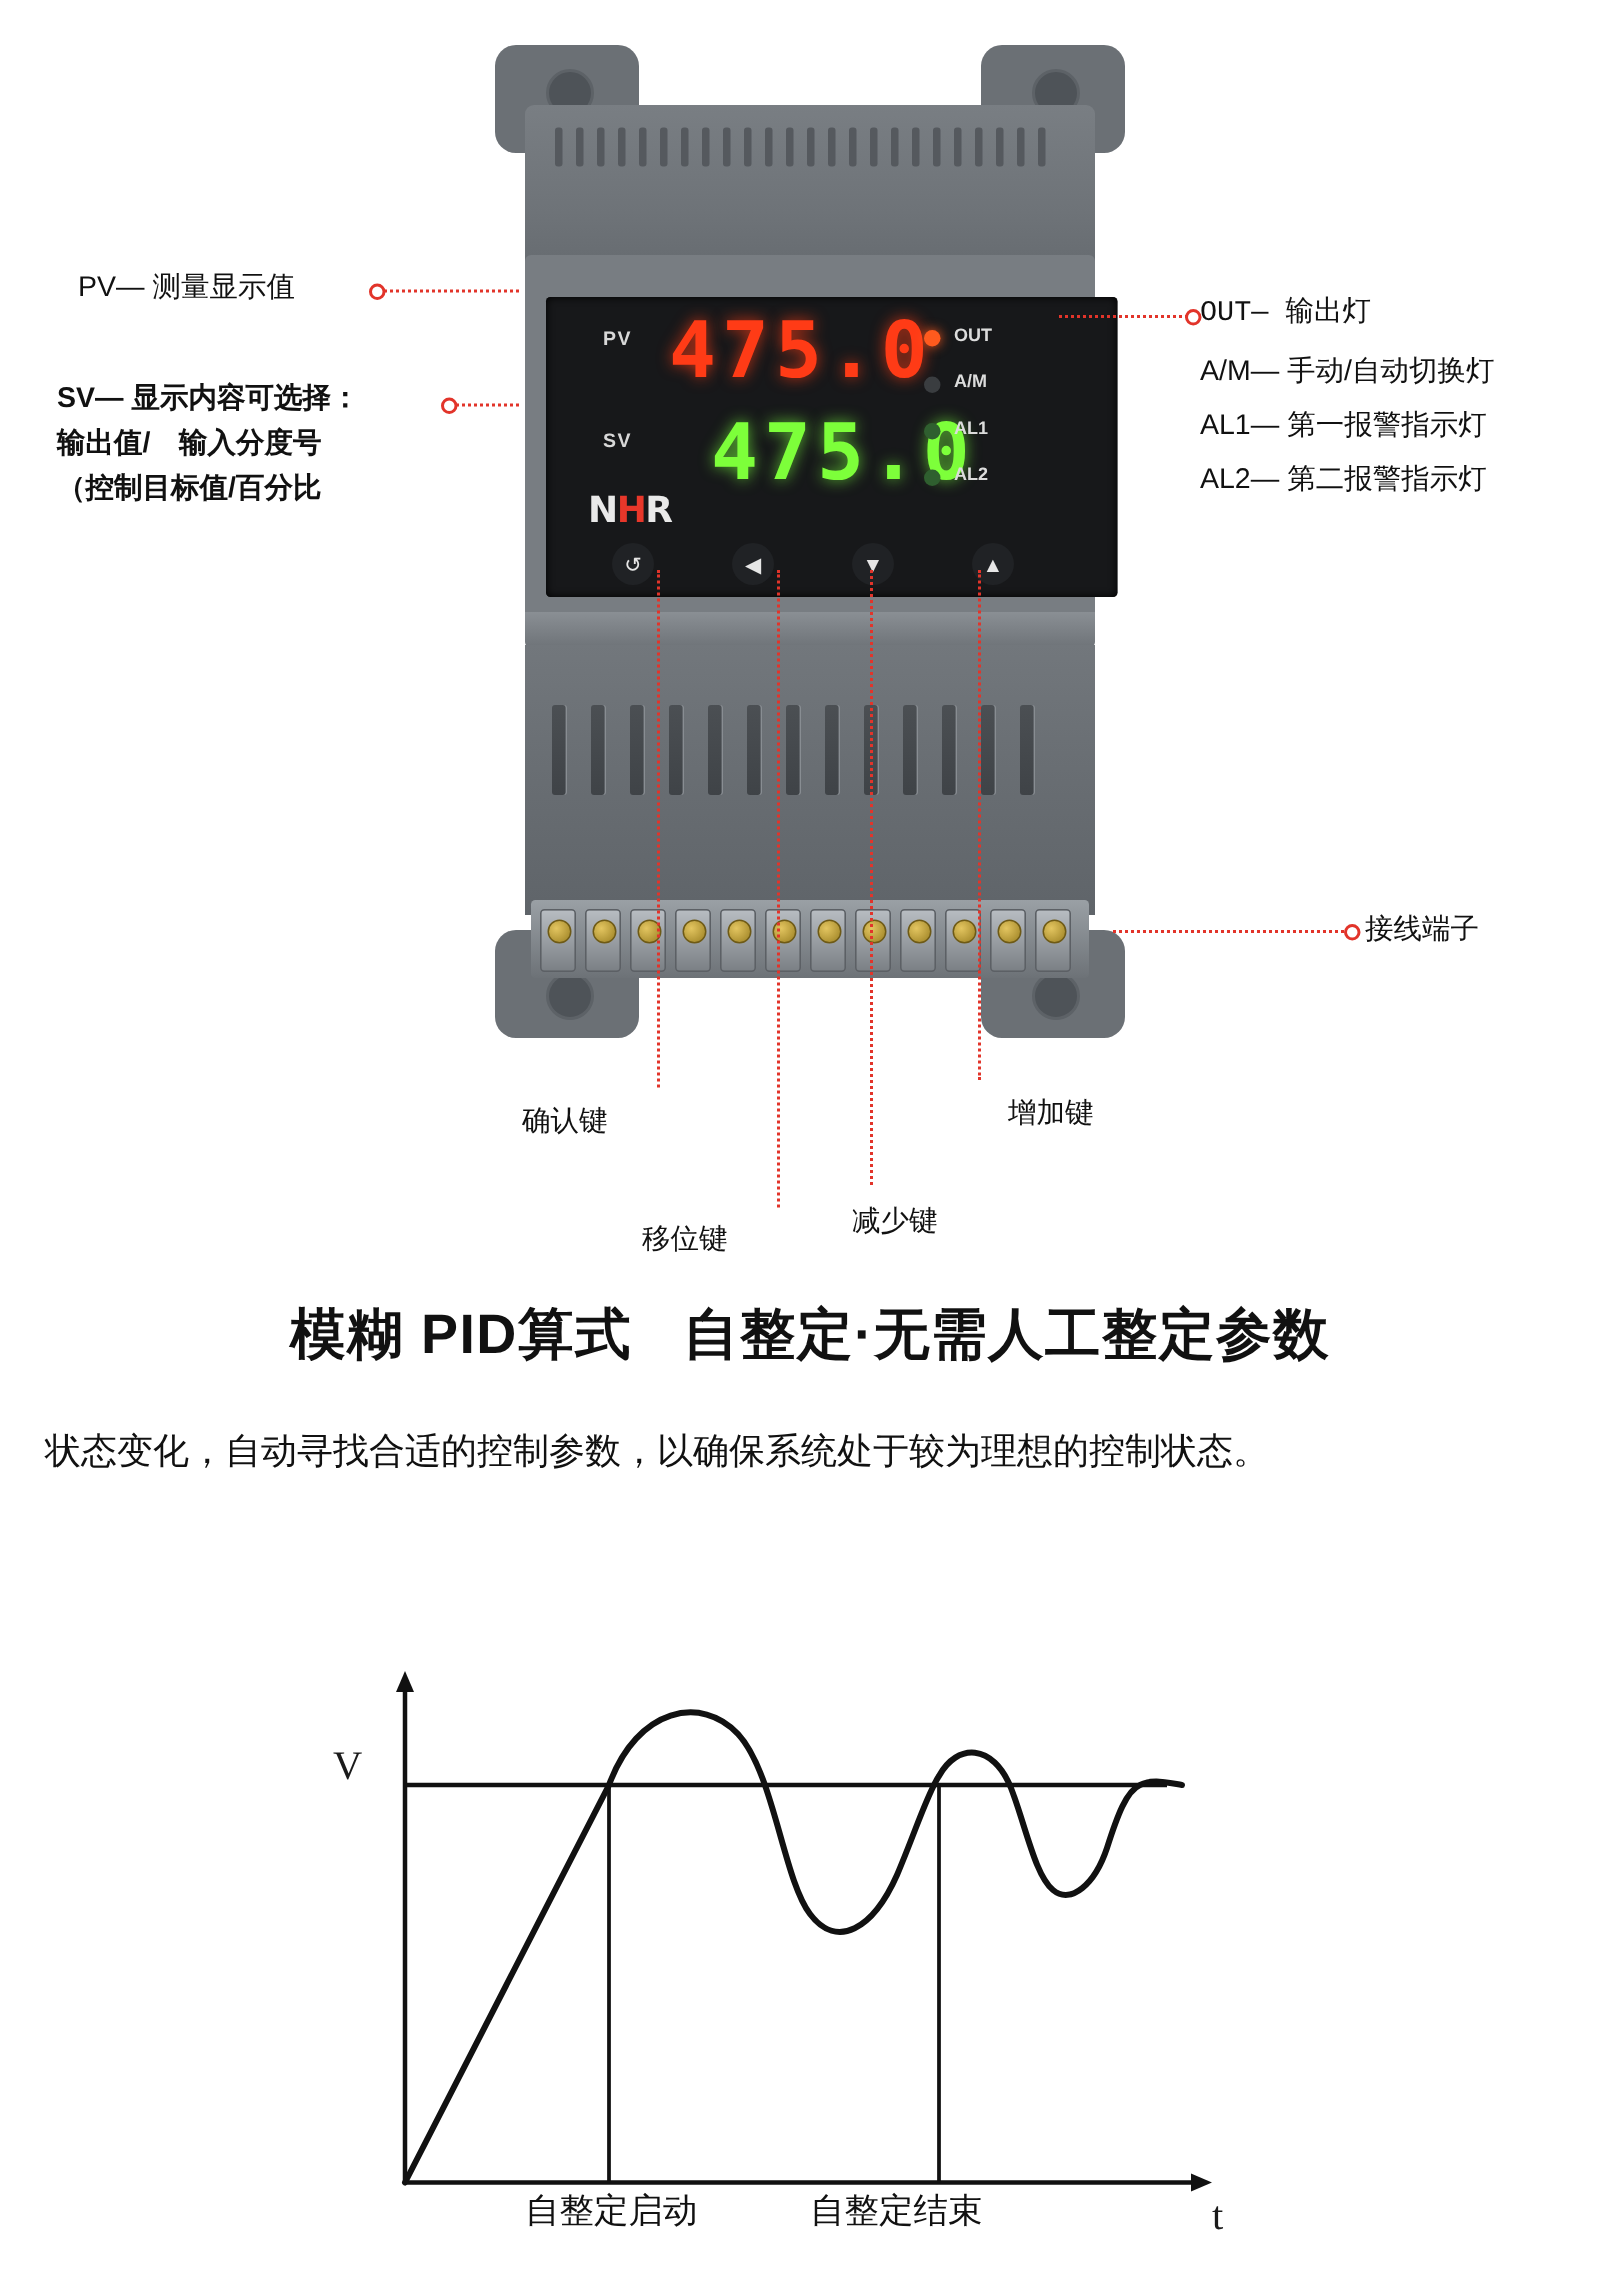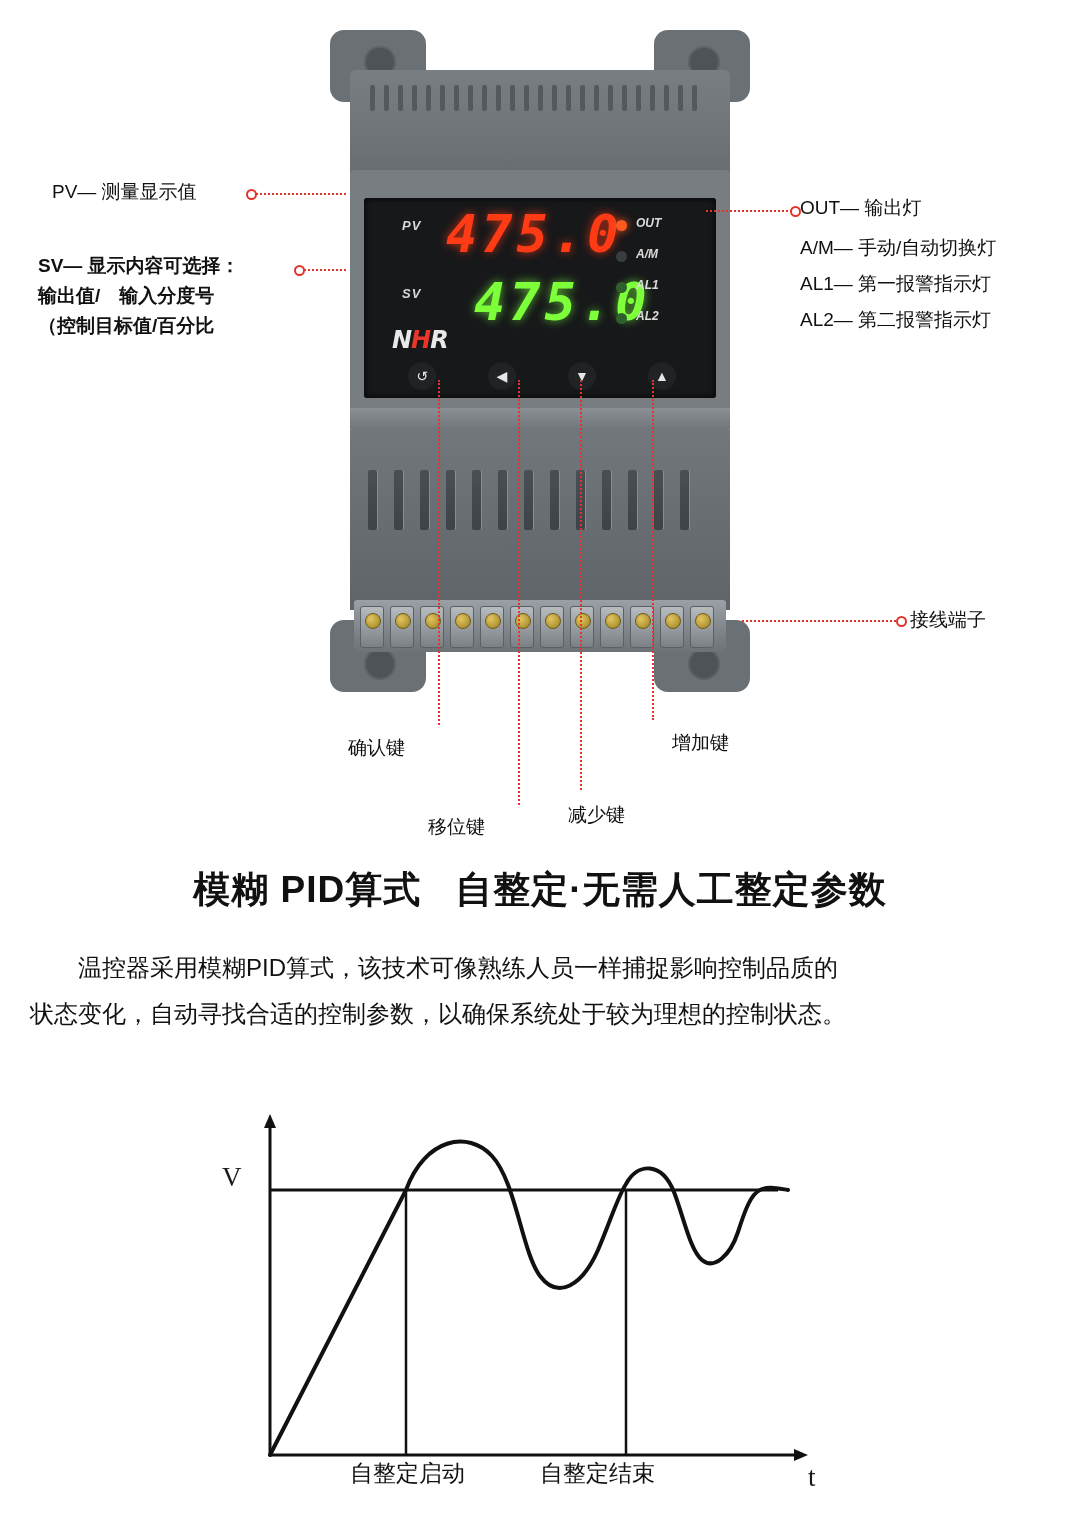--- a/index.html
+++ b/index.html
@@ -32,24 +32,23 @@
     position:absolute;left:40px;top:55px;width:340px;height:26px;
   }
   .vent-top i{
     position:absolute;top:0;width:5px;height:26px;background:#55595e;border-radius:2px;
   }
   .face-frame{
     position:absolute;left:20px;top:140px;width:380px;height:250px;
     background:#787d82;border-radius:4px;
   }
   .face{
-    position:absolute;left:14px;top:28px;width:352px;height:200px;
+    position:absolute;left:14px;top:28px;width:381px;height:200px;
     background:#17181a;border-radius:3px;
     box-shadow:inset 0 0 6px #000;
-    font-style:italic;
   }
   .lbl-pv,.lbl-sv{
     position:absolute;color:#d8d8d8;font-size:13px;letter-spacing:1px;font-weight:bold;
   }
   .lbl-pv{left:38px;top:20px;}
   .lbl-sv{left:38px;top:88px;}
   .seg{
     position:absolute;font-family:"DejaVu Sans Mono","Liberation Mono",monospace;
     font-size:52px;font-weight:bold;letter-spacing:4px;
   }
@@ -283,21 +282,21 @@
 <div class="dot abs" style="left:246px;top:189px;"></div>
 
 <div class="abs callout" style="left:38px;top:251px;width:270px;font-weight:bold;">
   <div>SV— 显示内容可选择：</div>
   <div>输出值/　输入分度号</div>
   <div>（控制目标值/百分比</div>
 </div>
 <div class="dotline abs" style="left:300px;top:269px;width:46px;"></div>
 <div class="dot abs" style="left:294px;top:265px;"></div>
 
-<div class="abs callout" style="left:800px;top:193px;">OUT— 输出灯</div>
+<div class="abs callout" style="left:800px;top:193px;font-family:Liberation Mono, monospace;">OUT— 输出灯</div>
 <div class="abs callout" style="left:800px;top:233px;">A/M— 手动/自动切换灯</div>
 <div class="abs callout" style="left:800px;top:269px;">AL1— 第一报警指示灯</div>
 <div class="abs callout" style="left:800px;top:305px;">AL2— 第二报警指示灯</div>
 <div class="dotline abs" style="left:706px;top:210px;width:86px;"></div>
 <div class="dot abs" style="left:790px;top:206px;"></div>
 
 <div class="abs callout" style="left:910px;top:605px;">接线端子</div>
 <div class="dotline abs" style="left:742px;top:620px;width:158px;"></div>
 <div class="dot abs" style="left:896px;top:616px;"></div>
 
@@ -311,21 +310,20 @@
 <div class="abs callout" style="left:568px;top:800px;">减少键</div>
 
 <div class="dotv abs" style="left:652px;top:380px;height:340px;"></div>
 <div class="abs callout" style="left:672px;top:728px;">增加键</div>
 
 <div class="abs" id="heading">
   <span>模糊 PID算式</span><span class="sp"></span><span>自整定·无需人工整定参数</span>
 </div>
 
 <div class="abs" id="para">
-  <div><span class="ind"></span><span>温控器采用模糊PID算式，该技术可像熟练人员一样捕捉影响控制品质的</span></div>
   <div>状态变化，自动寻找合适的控制参数，以确保系统处于较为理想的控制状态。</div>
 </div>
 
 <div class="abs" id="chart">
   <div class="ax-label" style="left:12px;top:52px;">V</div>
   <div class="ax-label" style="left:598px;top:352px;">t</div>
   <div class="x-tick-lbl" style="left:110px;top:348px;margin-left:30px;">自整定启动</div>
   <div class="x-tick-lbl" style="left:330px;top:348px;">自整定结束</div>
 
   <svg width="660" height="400" viewBox="0 0 660 400">

